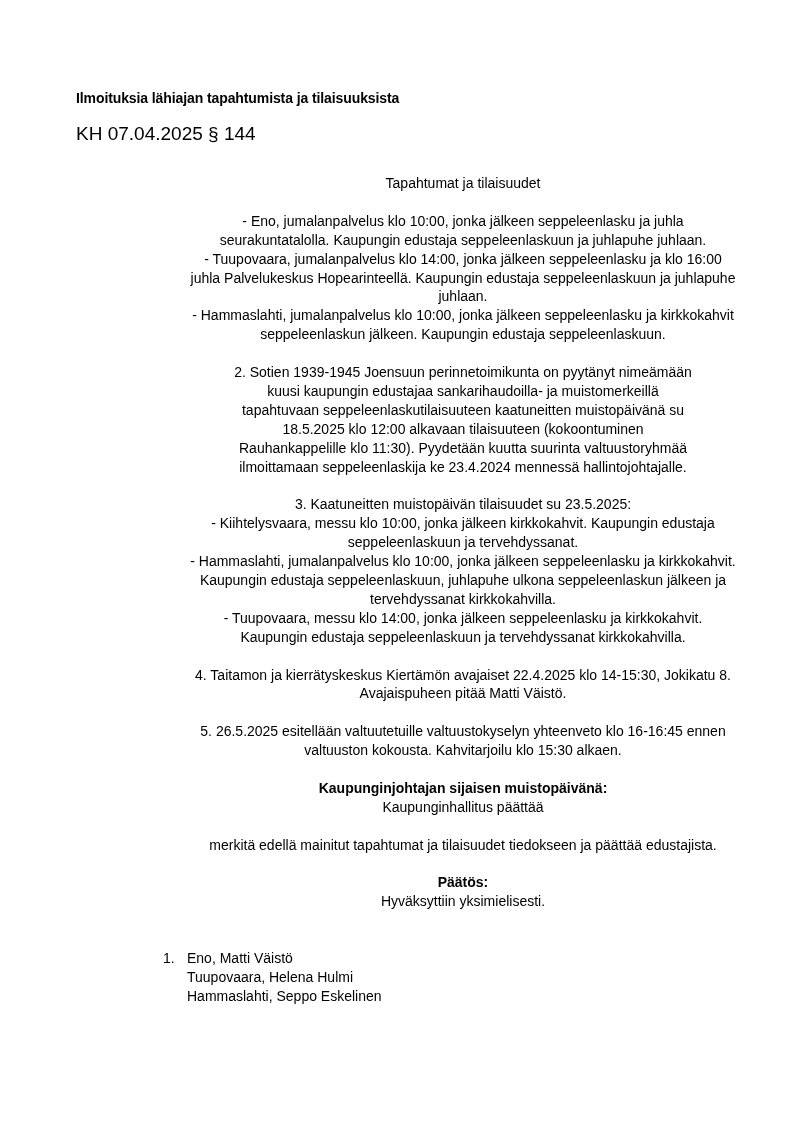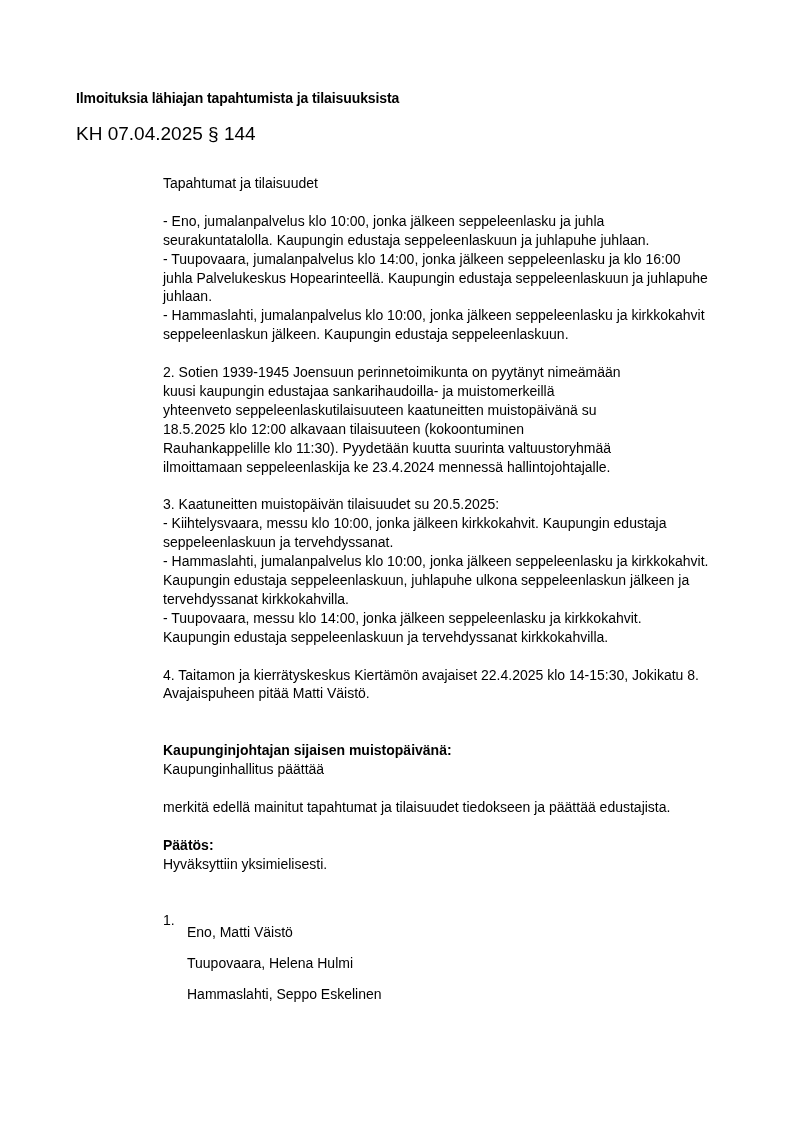--- a/index.html
+++ b/index.html
@@ -6,22 +6,22 @@
   body { width: 794px; height: 1122px; position: relative; overflow: hidden;
          font-family: "Liberation Sans", "DejaVu Sans", sans-serif; color: #000; }
   .title { position: absolute; left: 76px; top: 90px; font-size: 14px; font-weight: bold; letter-spacing: -0.1px; }
   .ref { position: absolute; left: 76px; top: 123px; font-size: 19px; }
   .body { position: absolute; left: 163px; top: 174px; width: 600px; font-size: 14px; line-height: 18.9px; }
   .p { margin: 0; }
   .gap { height: 18.9px; }
   .bold { font-weight: bold; }
   .list { display: flex; }
   .list-num { width: 24px; flex: none; }
-  .list-lines div { white-space: nowrap; margin-top: 12px; }
-  .line { white-space: nowrap; }
+  .list-lines div { white-space: nowrap; }
+  .line { white-space: nowrap; text-align: center; }
 </style>
 </head>
 <body>
 
 <div class="title">Ilmoituksia lähiajan tapahtumista ja tilaisuuksista</div>
 <div class="ref">KH 07.04.2025 § 144</div>
 
 <div class="body">
   <div class="p line">Tapahtumat ja tilaisuudet</div>
   <div class="gap"></div>
@@ -33,45 +33,49 @@
     <div class="line">juhla Palvelukeskus Hopearinteellä. Kaupungin edustaja seppeleenlaskuun ja juhlapuhe</div>
     <div class="line">juhlaan.</div>
     <div class="line">- Hammaslahti, jumalanpalvelus klo 10:00, jonka jälkeen seppeleenlasku ja kirkkokahvit</div>
     <div class="line">seppeleenlaskun jälkeen. Kaupungin edustaja seppeleenlaskuun.</div>
   </div>
   <div class="gap"></div>
 
   <div>
     <div class="line">2. Sotien 1939-1945 Joensuun perinnetoimikunta on pyytänyt nimeämään</div>
     <div class="line">kuusi kaupungin edustajaa sankarihaudoilla- ja muistomerkeillä</div>
-    <div class="line">yhteenveto seppeleenlaskutilaisuuteen kaatuneitten muistopäivänä su</div>
+    <div class="line">tapahtuvaan seppeleenlaskutilaisuuteen kaatuneitten muistopäivänä su</div>
     <div class="line">18.5.2025 klo 12:00 alkavaan tilaisuuteen (kokoontuminen</div>
     <div class="line">Rauhankappelille klo 11:30). Pyydetään kuutta suurinta valtuustoryhmää</div>
     <div class="line">ilmoittamaan seppeleenlaskija ke 23.4.2024 mennessä hallintojohtajalle.</div>
   </div>
   <div class="gap"></div>
 
   <div>
-    <div class="line">3. Kaatuneitten muistopäivän tilaisuudet su 20.5.2025:</div>
+    <div class="line">3. Kaatuneitten muistopäivän tilaisuudet su 23.5.2025:</div>
     <div class="line">- Kiihtelysvaara, messu klo 10:00, jonka jälkeen kirkkokahvit. Kaupungin edustaja</div>
     <div class="line">seppeleenlaskuun ja tervehdyssanat.</div>
     <div class="line">- Hammaslahti, jumalanpalvelus klo 10:00, jonka jälkeen seppeleenlasku ja kirkkokahvit.</div>
     <div class="line">Kaupungin edustaja seppeleenlaskuun, juhlapuhe ulkona seppeleenlaskun jälkeen ja</div>
     <div class="line">tervehdyssanat kirkkokahvilla.</div>
     <div class="line">- Tuupovaara, messu klo 14:00, jonka jälkeen seppeleenlasku ja kirkkokahvit.</div>
     <div class="line">Kaupungin edustaja seppeleenlaskuun ja tervehdyssanat kirkkokahvilla.</div>
   </div>
   <div class="gap"></div>
 
   <div>
     <div class="line">4. Taitamon ja kierrätyskeskus Kiertämön avajaiset 22.4.2025 klo 14-15:30, Jokikatu 8.</div>
     <div class="line">Avajaispuheen pitää Matti Väistö.</div>
   </div>
   <div class="gap"></div>
 
+  <div>
+    <div class="line">5. 26.5.2025 esitellään valtuutetuille valtuustokyselyn yhteenveto klo 16-16:45 ennen</div>
+    <div class="line">valtuuston kokousta. Kahvitarjoilu klo 15:30 alkaen.</div>
+  </div>
   <div class="gap"></div>
 
   <div class="line bold">Kaupunginjohtajan sijaisen muistopäivänä:</div>
   <div class="line">Kaupunginhallitus päättää</div>
   <div class="gap"></div>
   <div class="line">merkitä edellä mainitut tapahtumat ja tilaisuudet tiedokseen ja päättää edustajista.</div>
   <div class="gap"></div>
 
   <div class="line bold">Päätös:</div>
   <div class="line">Hyväksyttiin yksimielisesti.</div>

